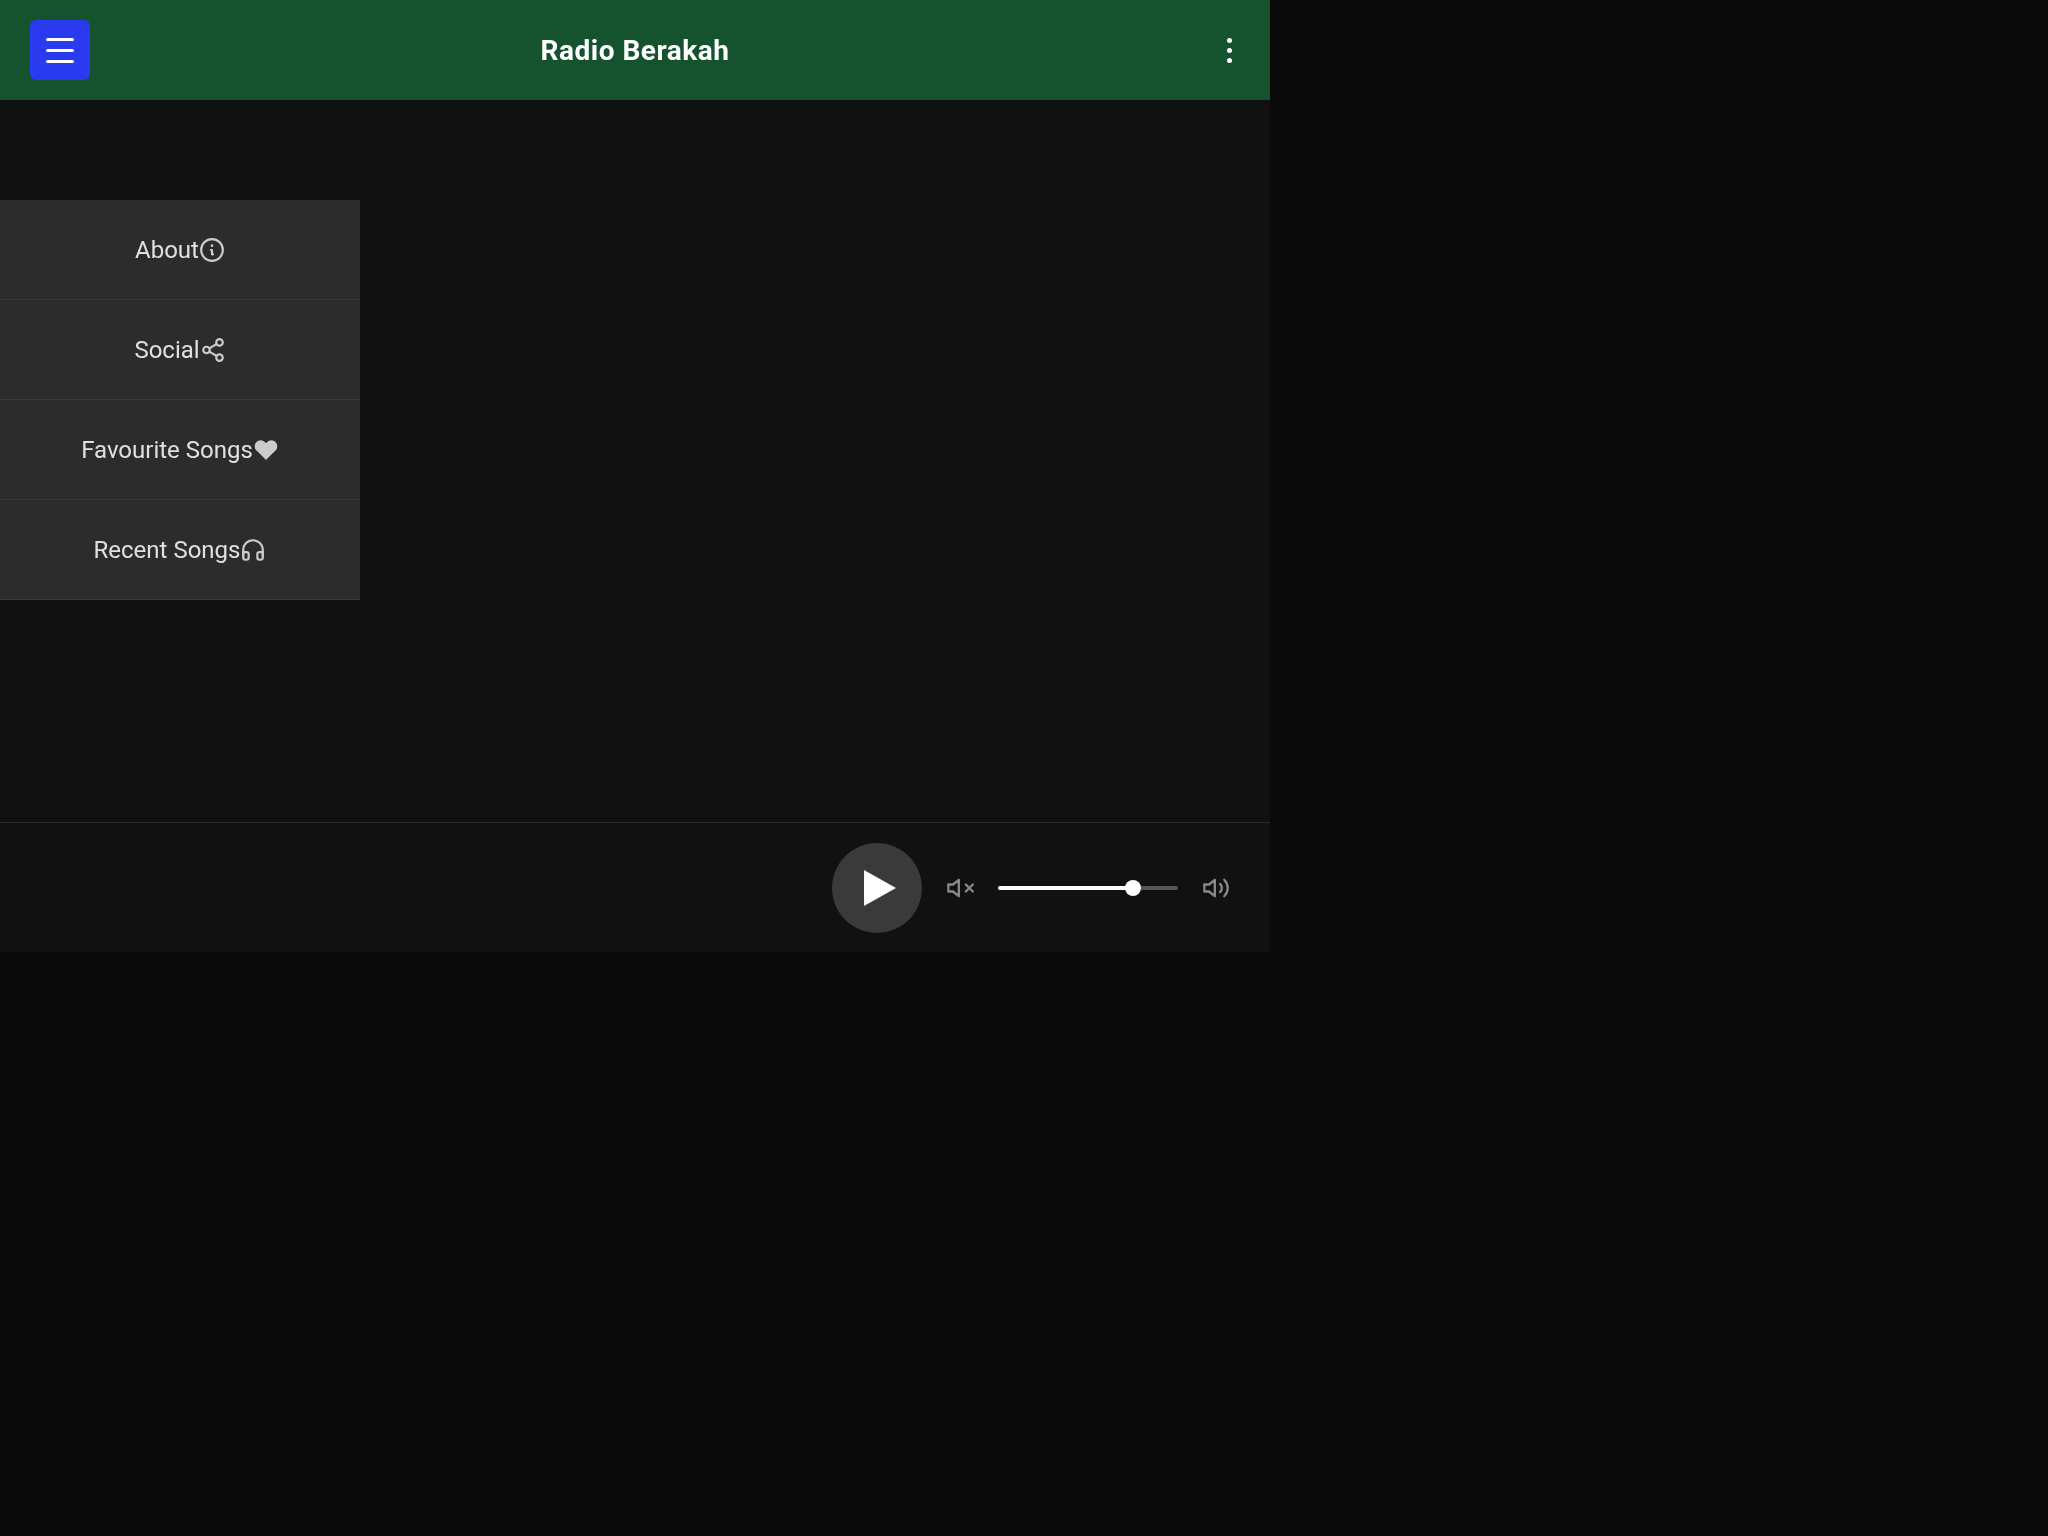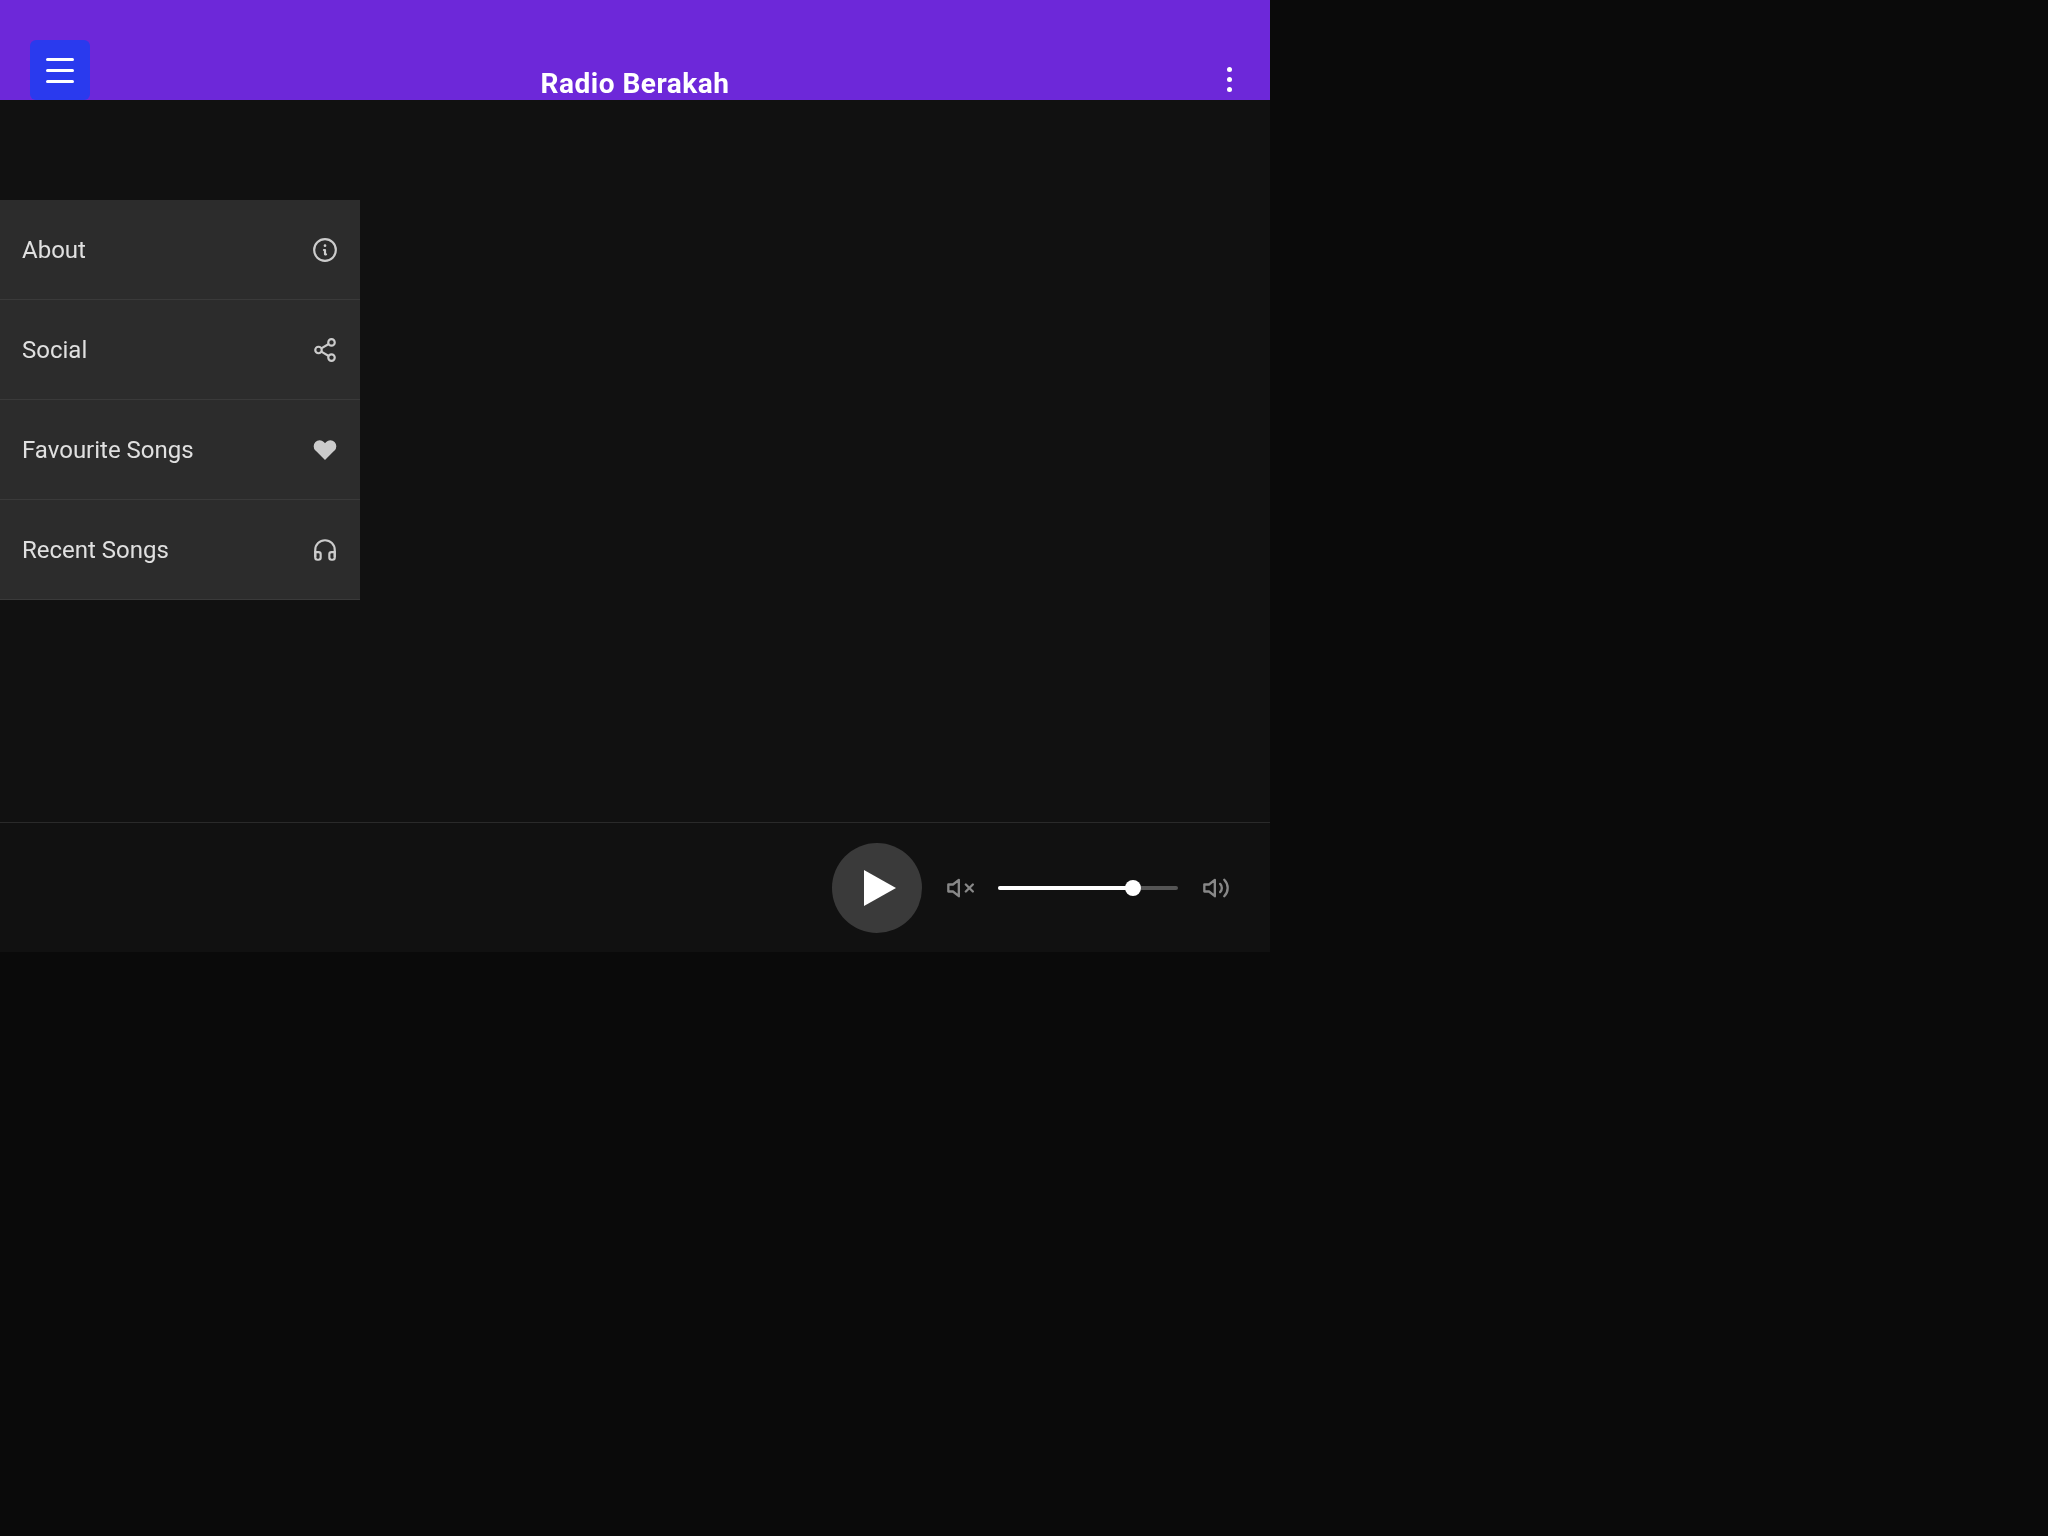--- a/index.html
+++ b/index.html
@@ -14,23 +14,23 @@
       background-color: #0a0a0a;
       font-family: 'Roboto', Arial, sans-serif;
       overflow: hidden;
       position: relative;
     }
 
     
     .top-bar {
       width: 100%;
       height: 100px;
-      background-color: #6d28d9;
-      display: flex;
-      align-items: flex-end;
+      background-color: #14532d;
+      display: flex;
+      align-items: center;
       justify-content: space-between;
       padding: 0 30px;
       position: relative;
       z-index: 10;
     }
 
     .hamburger-btn {
       width: 60px;
       height: 60px;
       background-color: #2a3aee;
@@ -87,21 +87,21 @@
       top: 100px;
       left: 0;
       width: 360px;
       background-color: #2c2c2c;
       z-index: 5;
     }
 
     .drawer-item {
       display: flex;
       align-items: center;
-      justify-content: space-between;
+      justify-content: center;
       padding: 0 22px;
       height: 100px;
       border-bottom: 1px solid #3a3a3a;
       cursor: pointer;
       background-color: #2c2c2c;
       transition: background-color 0.2s;
     }
 
     .drawer-item-label {
       color: #e0e0e0;

